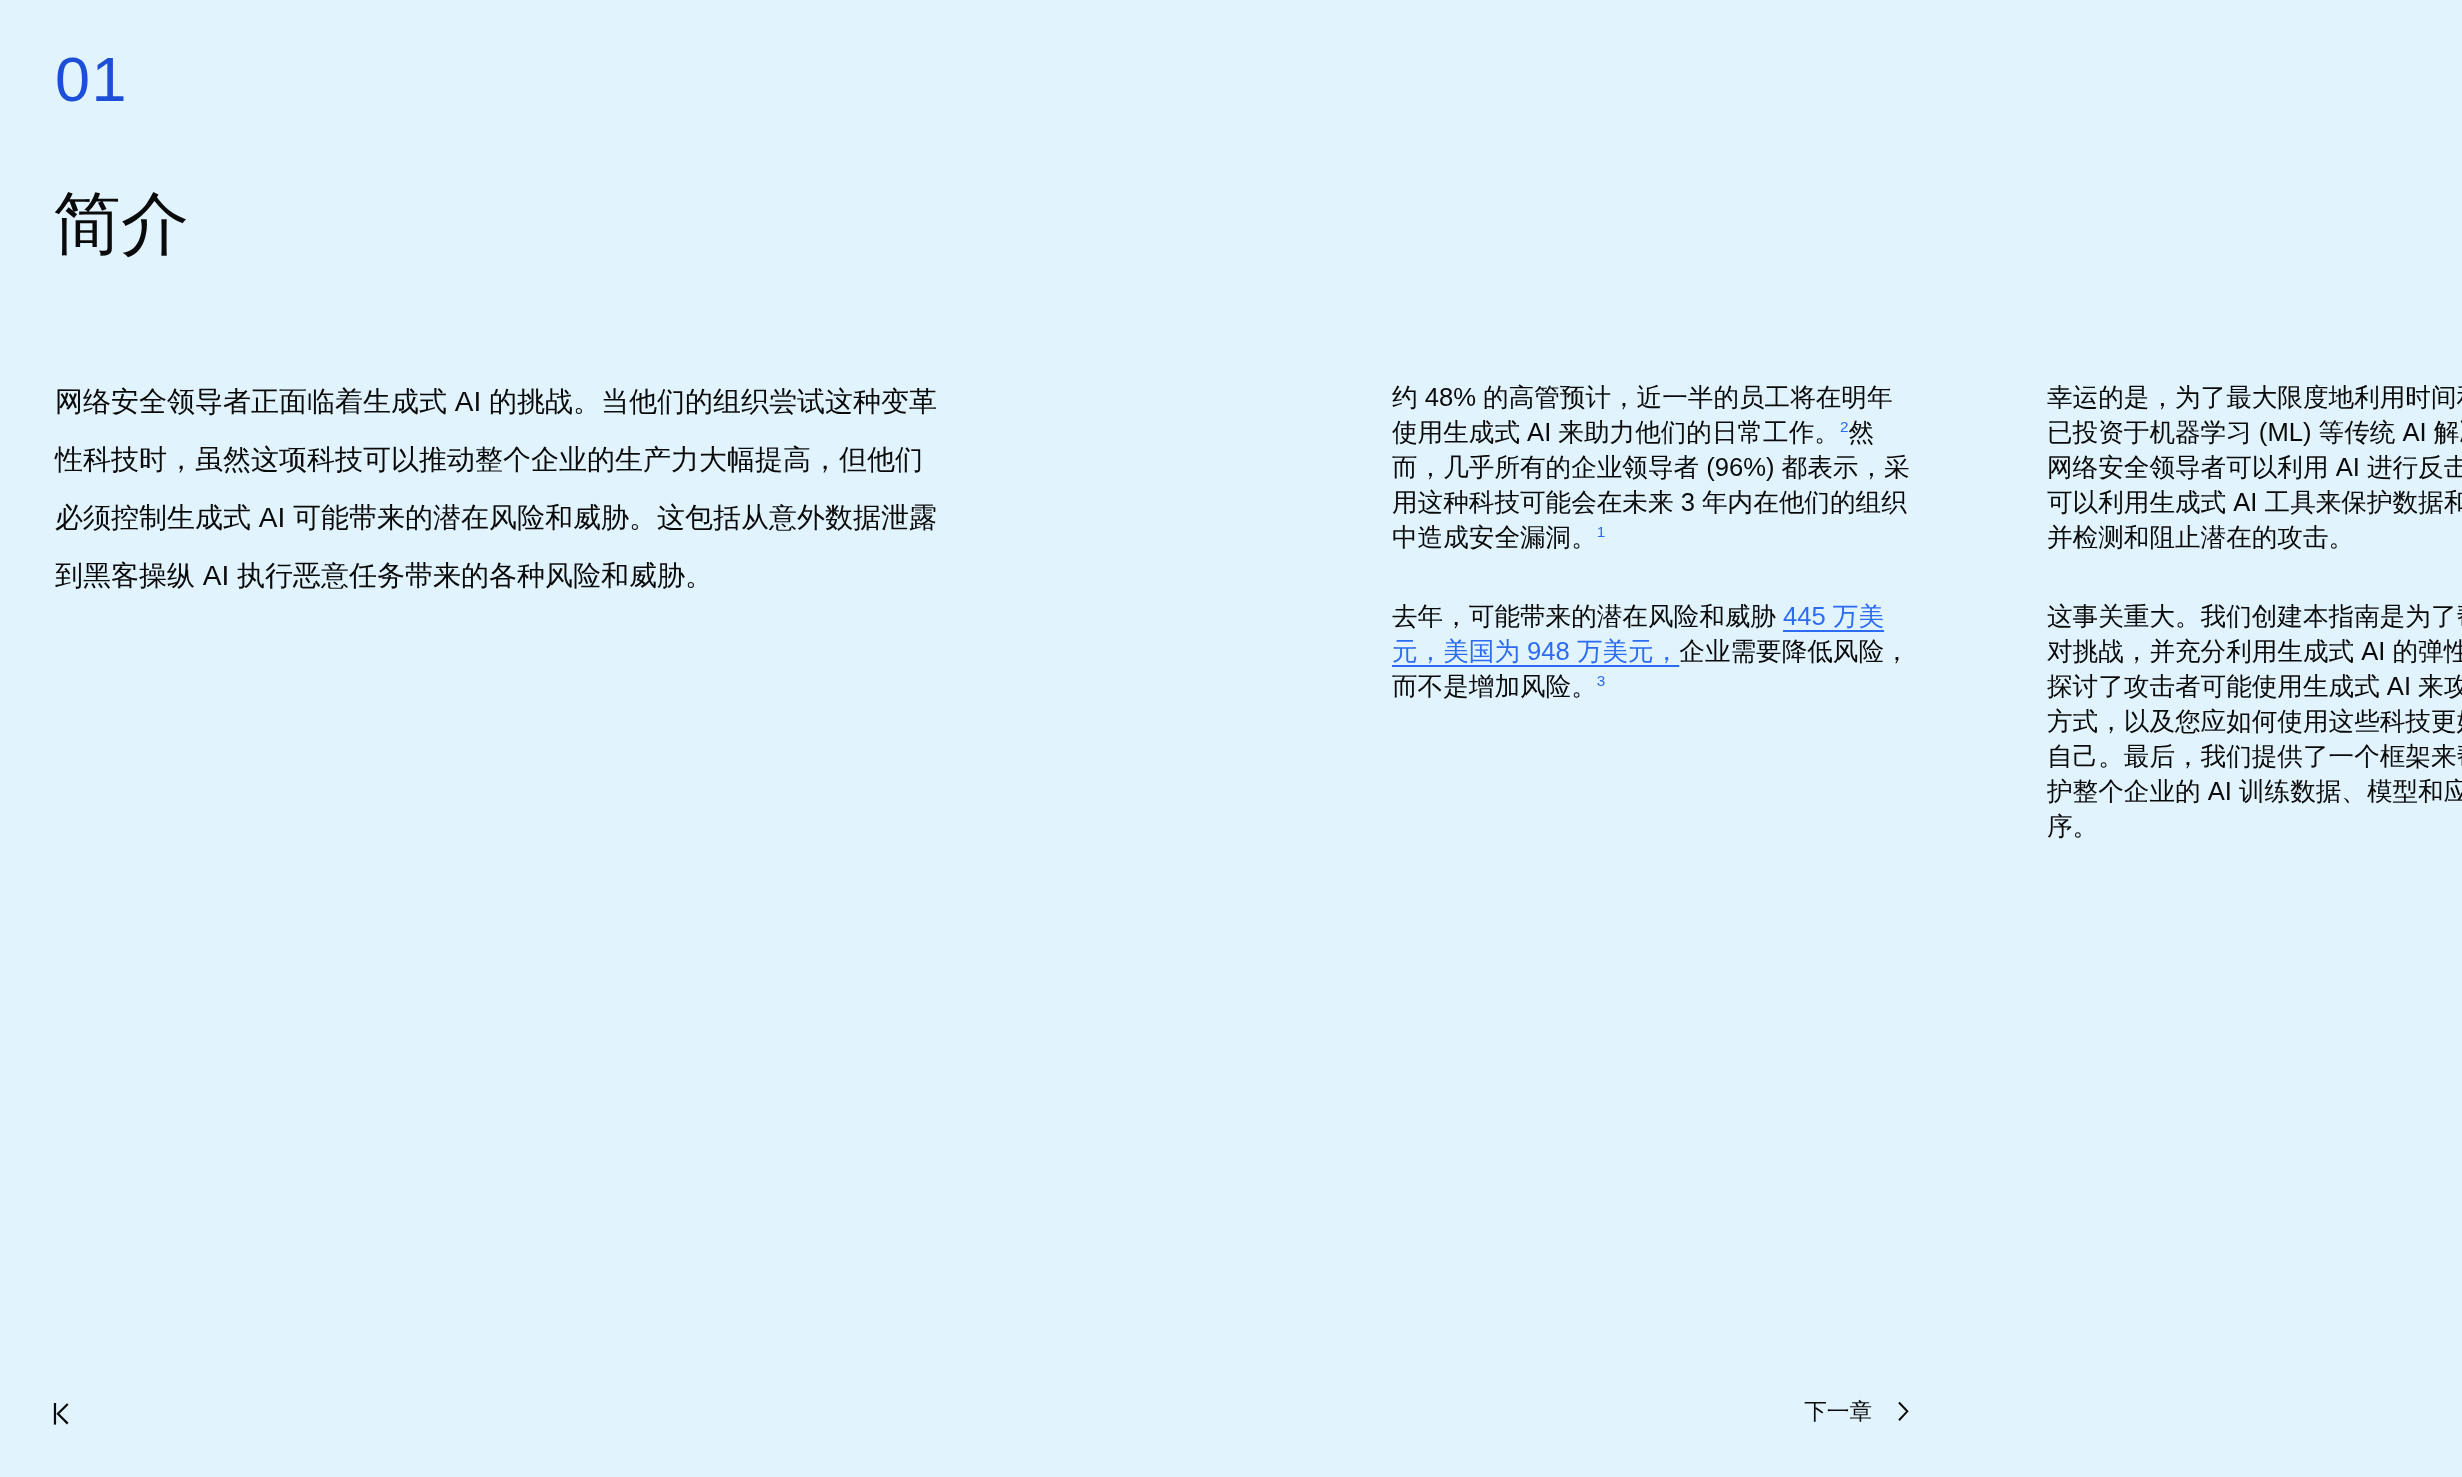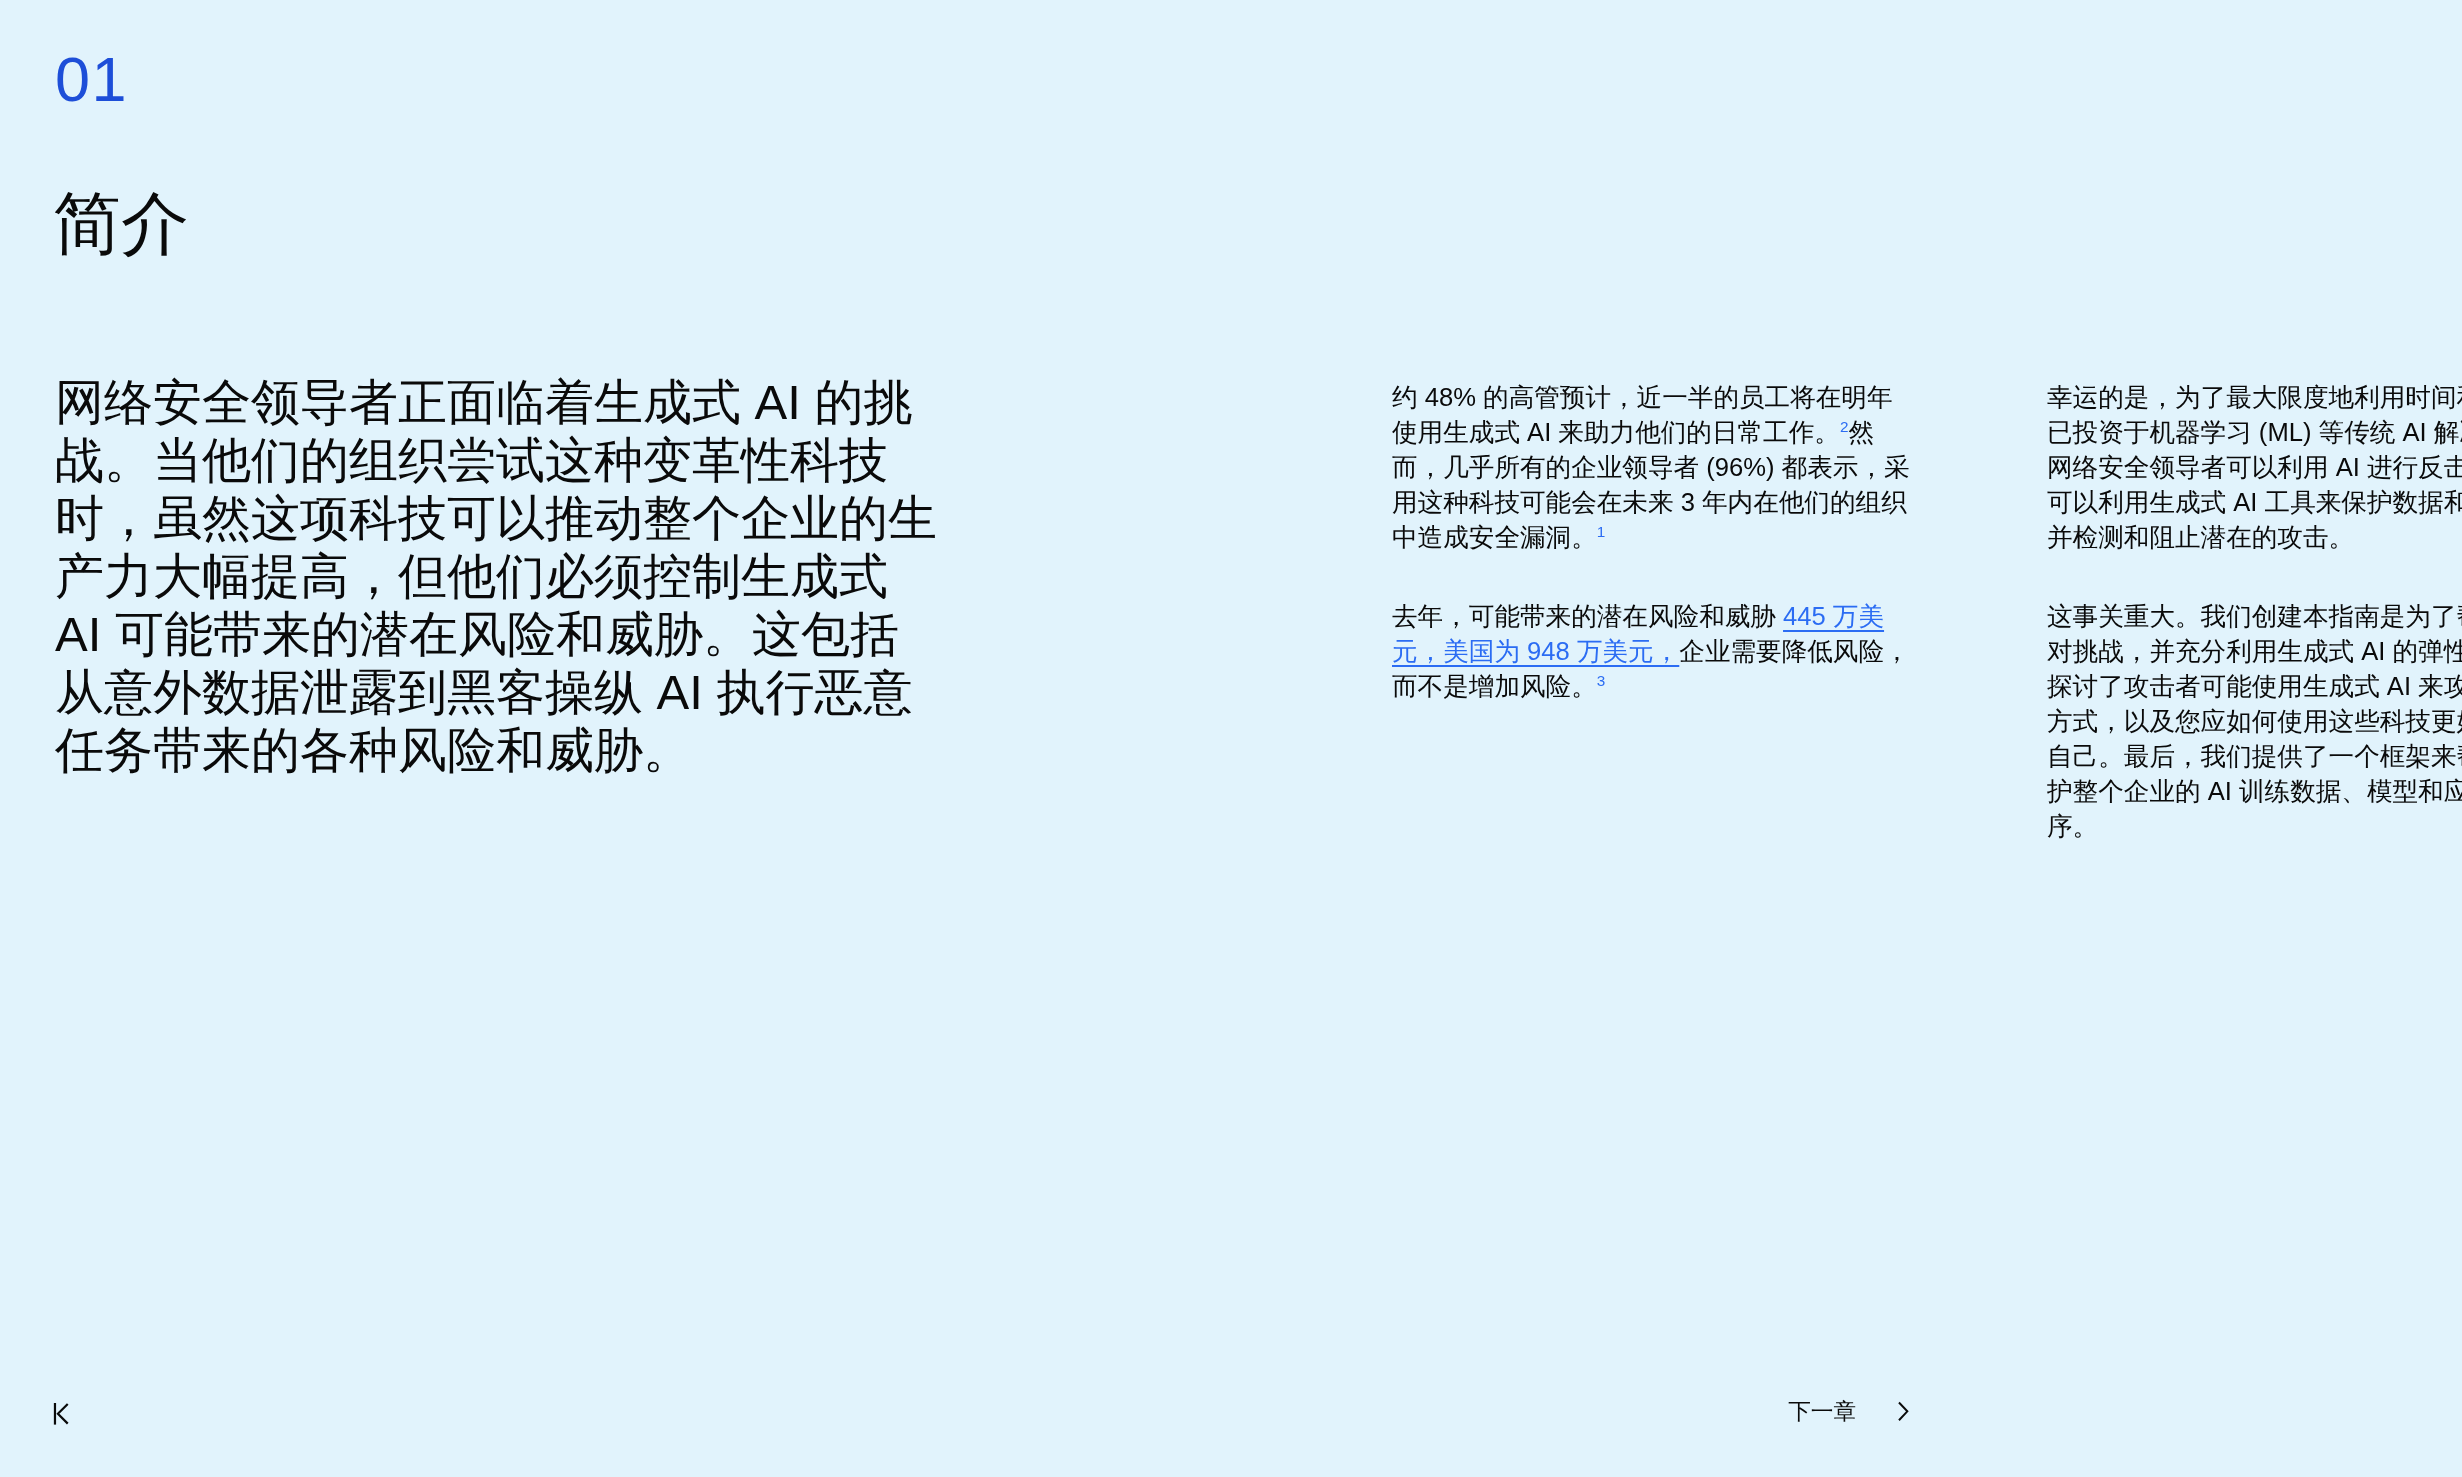--- a/index.html
+++ b/index.html
@@ -32,21 +32,21 @@
     line-height: 1.2;
     font-weight: 400;
     color: #0a0a0a;
   }
   .lead {
     position: absolute;
     left: 55px;
     top: 373px;
     width: 886px;
     margin: 0;
-    font-size: 49px;
+    font-size: 28px;
     line-height: 58px;
     font-weight: 400;
   }
   .col {
     position: absolute;
     top: 380px;
     width: 539px;
     font-size: 25.6px;
     line-height: 35px;
     font-weight: 400;
@@ -86,21 +86,21 @@
     border: none;
     padding: 0;
     cursor: pointer;
   }
   .nav-next {
     position: absolute;
     right: 716px;
     top: 6.9px;
     display: flex;
     align-items: center;
-    gap: 41px;
+    gap: 25px;
     font-size: 22.7px;
     line-height: 23.6px;
     color: #0a0a0a;
     text-decoration: none;
     cursor: pointer;
   }
   .icon-svg { display: block; }
 </style>
 </head>
 <body>

